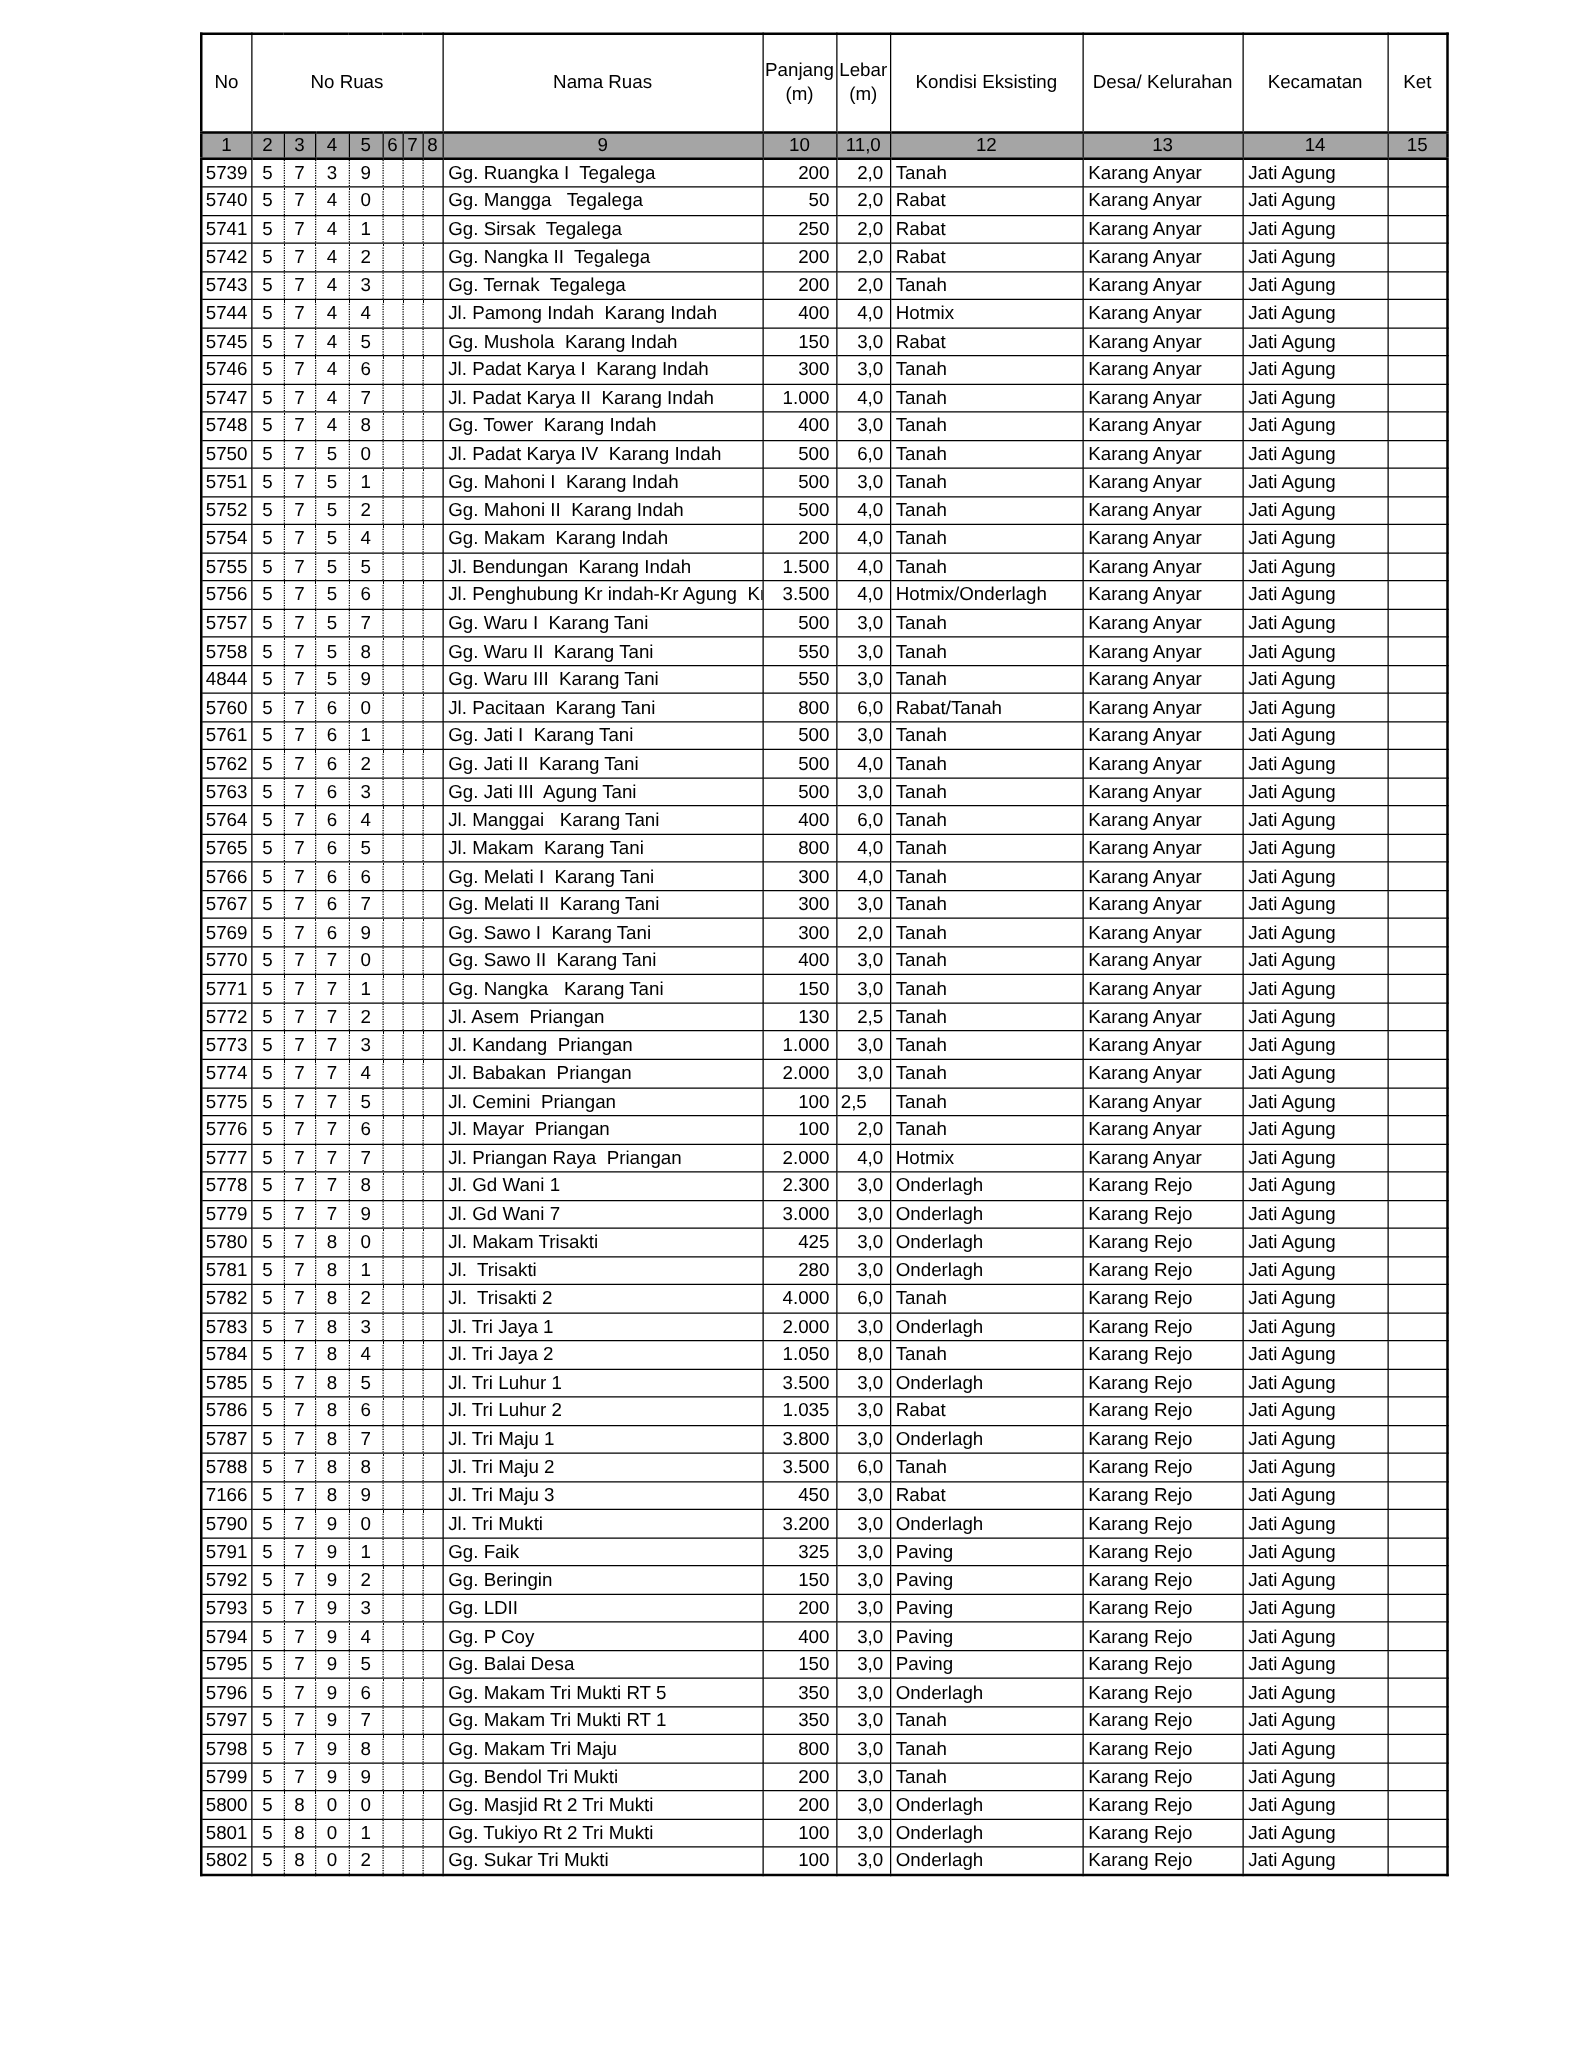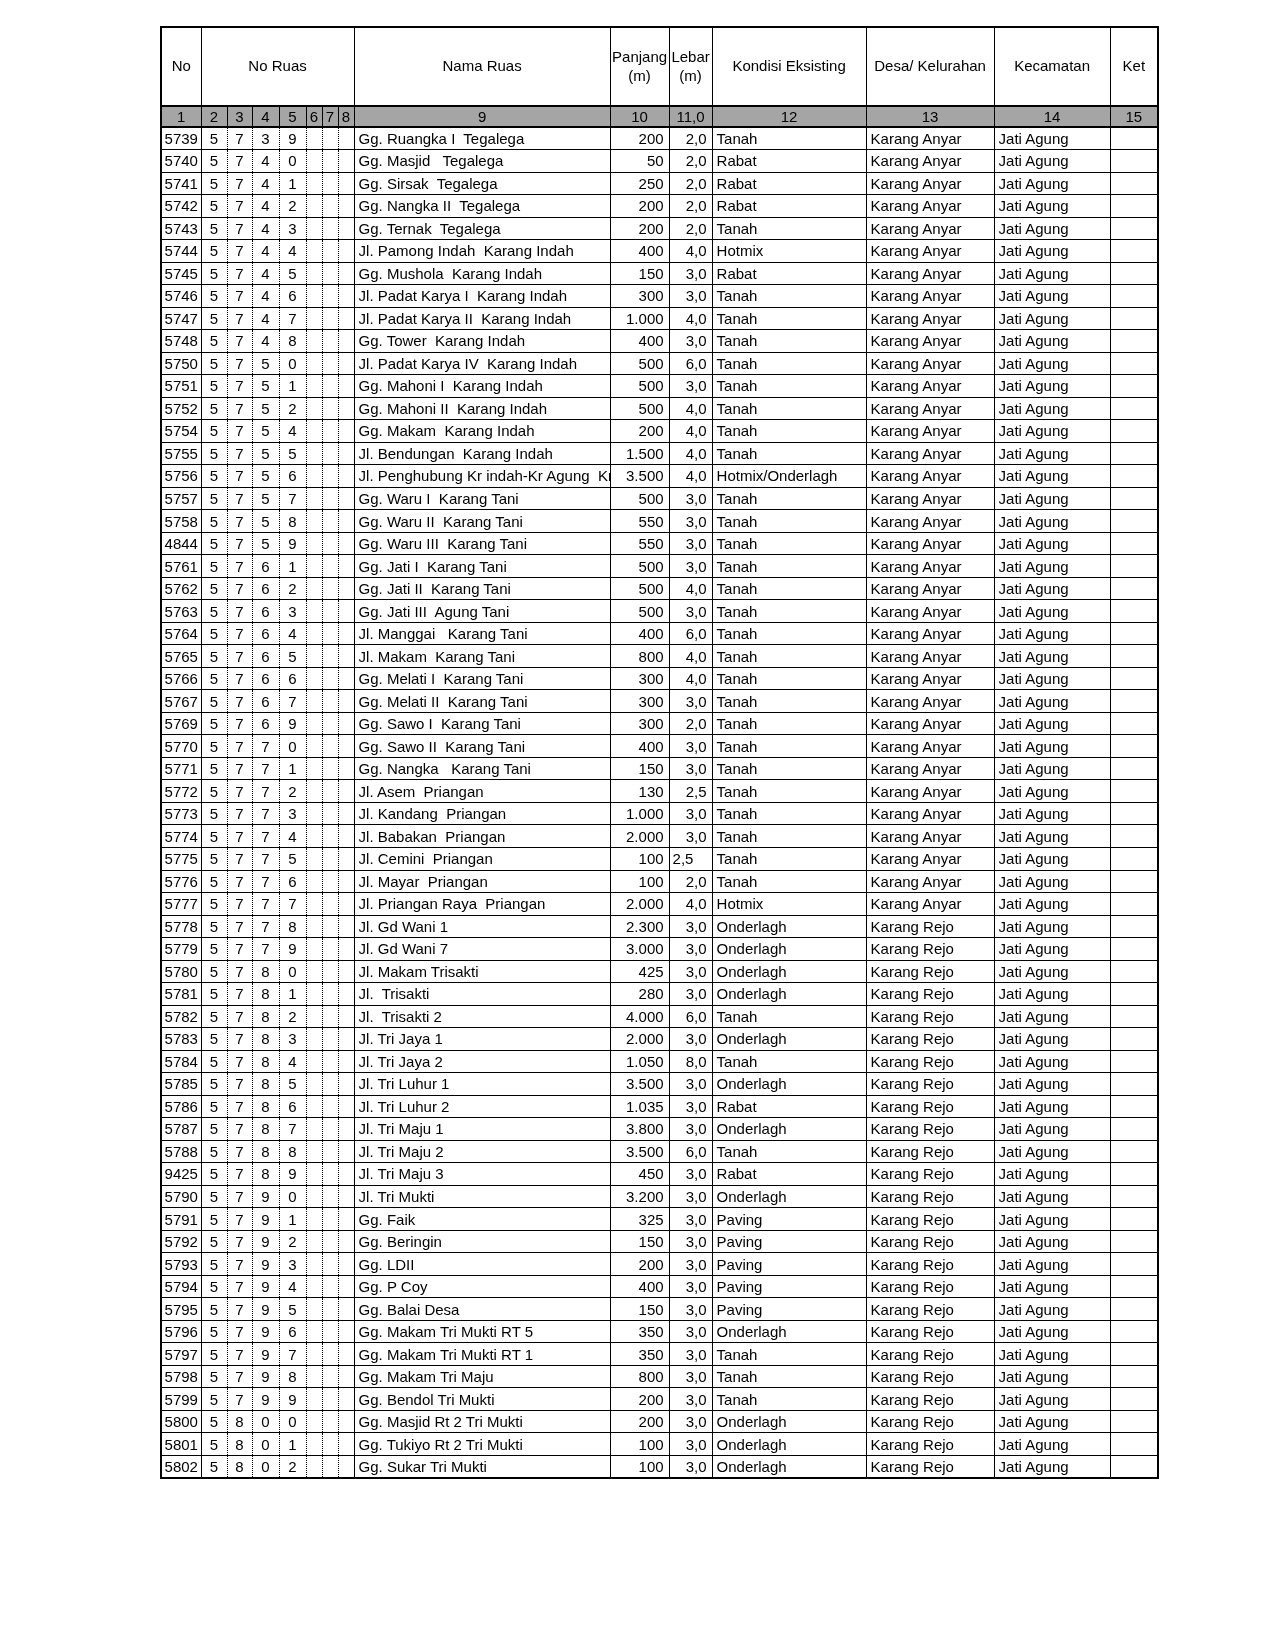--- a/index.html
+++ b/index.html
@@ -125,21 +125,21 @@
         </tr>
         <tr>
           <td class="c-no">5740</td>
           <td class="dg dr">5</td>
           <td class="dg dr dl">7</td>
           <td class="dg dr dl">4</td>
           <td class="dg dr dl">0</td>
           <td class="dg dr dl"></td>
           <td class="dg dr dl"></td>
           <td class="dg dl"></td>
-          <td class="c-nama">Gg. Masjid   Tegalega</td>
+          <td class="c-nama">Gg. Mangga   Tegalega</td>
           <td class="c-pj">50</td>
           <td class="c-lb">2,0</td>
           <td class="c-kon">Rabat</td>
           <td class="c-desa">Karang Anyar</td>
           <td class="c-kec">Jati Agung</td>
           <td class="c-ket"></td>
         </tr>
         <tr>
           <td class="c-no">5741</td>
           <td class="dg dr">5</td>
@@ -423,20 +423,37 @@
           <td class="dg dl"></td>
           <td class="c-nama">Gg. Waru III  Karang Tani</td>
           <td class="c-pj">550</td>
           <td class="c-lb">3,0</td>
           <td class="c-kon">Tanah</td>
           <td class="c-desa">Karang Anyar</td>
           <td class="c-kec">Jati Agung</td>
           <td class="c-ket"></td>
         </tr>
         <tr>
+          <td class="c-no">5760</td>
+          <td class="dg dr">5</td>
+          <td class="dg dr dl">7</td>
+          <td class="dg dr dl">6</td>
+          <td class="dg dr dl">0</td>
+          <td class="dg dr dl"></td>
+          <td class="dg dr dl"></td>
+          <td class="dg dl"></td>
+          <td class="c-nama">Jl. Pacitaan  Karang Tani</td>
+          <td class="c-pj">800</td>
+          <td class="c-lb">6,0</td>
+          <td class="c-kon">Rabat/Tanah</td>
+          <td class="c-desa">Karang Anyar</td>
+          <td class="c-kec">Jati Agung</td>
+          <td class="c-ket"></td>
+        </tr>
+        <tr>
           <td class="c-no">5761</td>
           <td class="dg dr">5</td>
           <td class="dg dr dl">7</td>
           <td class="dg dr dl">6</td>
           <td class="dg dr dl">1</td>
           <td class="dg dr dl"></td>
           <td class="dg dr dl"></td>
           <td class="dg dl"></td>
           <td class="c-nama">Gg. Jati I  Karang Tani</td>
           <td class="c-pj">500</td>
@@ -882,21 +899,21 @@
           <td class="dg dl"></td>
           <td class="c-nama">Jl. Tri Maju 2</td>
           <td class="c-pj">3.500</td>
           <td class="c-lb">6,0</td>
           <td class="c-kon">Tanah</td>
           <td class="c-desa">Karang Rejo</td>
           <td class="c-kec">Jati Agung</td>
           <td class="c-ket"></td>
         </tr>
         <tr>
-          <td class="c-no">9425</td>
+          <td class="c-no">7166</td>
           <td class="dg dr">5</td>
           <td class="dg dr dl">7</td>
           <td class="dg dr dl">8</td>
           <td class="dg dr dl">9</td>
           <td class="dg dr dl"></td>
           <td class="dg dr dl"></td>
           <td class="dg dl"></td>
           <td class="c-nama">Jl. Tri Maju 3</td>
           <td class="c-pj">450</td>
           <td class="c-lb">3,0</td>

